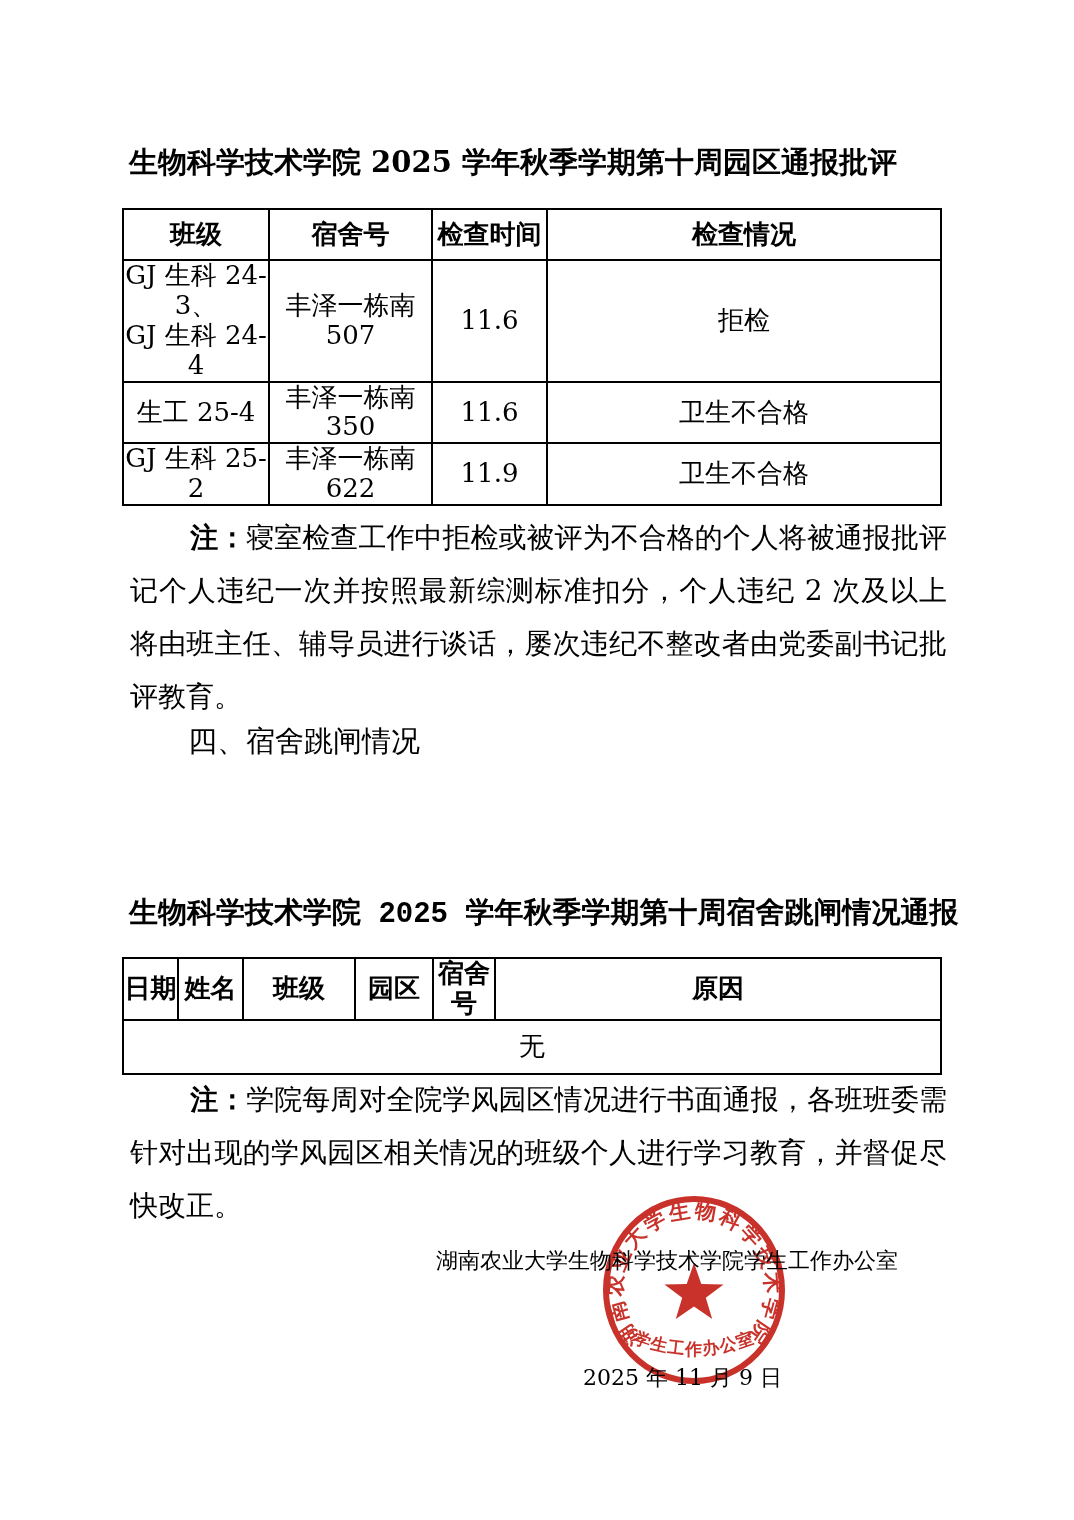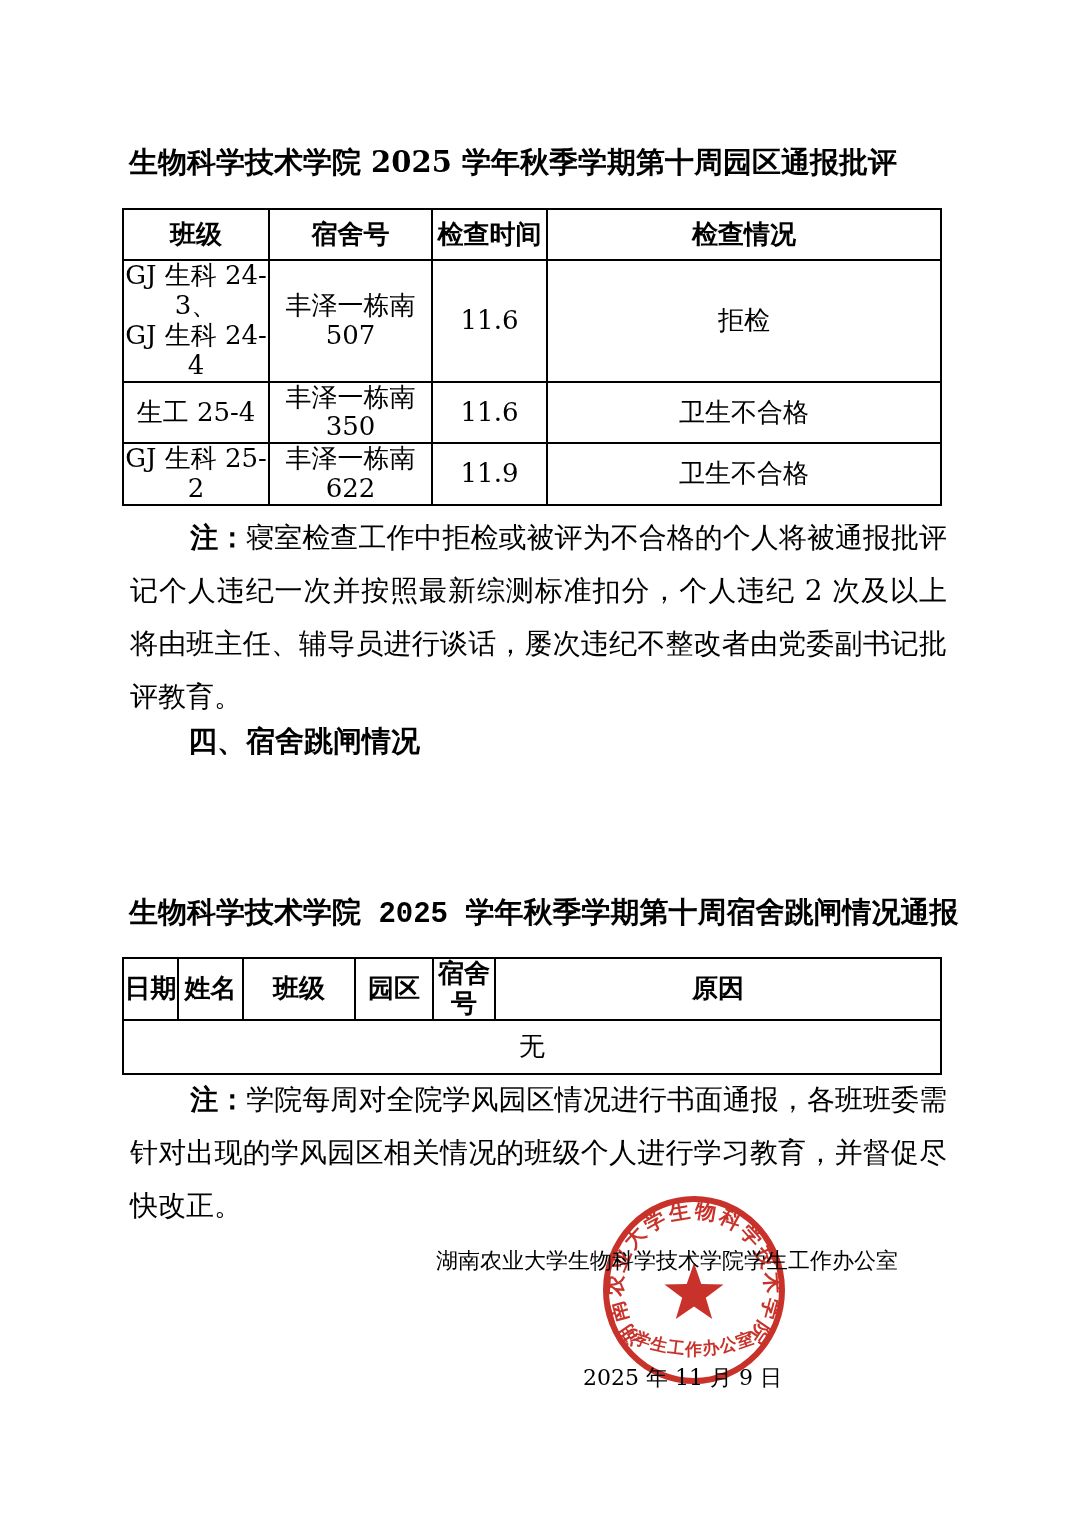--- a/index.html
+++ b/index.html
@@ -39,21 +39,21 @@
     text-align:justify; text-align-last:left;
     text-indent:2.15em;
   }
   #note1 { top:495px; }
   #intro  { top:777px; }
   #note2 { top:1057px; }
   .note-label { font-weight:bold; }
   #section-heading {
     position:absolute; top:722px; left:130px; width:817px;
     margin:0; font-family:"DejaVu Sans","Liberation Sans",sans-serif;
-    font-weight:bold; font-size:29px; text-indent:2em;
+    font-weight:normal; font-size:29px; text-indent:2em;
   }
   #signature {
     position:absolute; top:1246px; left:130px; width:768px;
     text-align:right; font-size:22px; white-space:nowrap;
   }
   #date {
     position:absolute; top:1363px; left:583px;
     font-size:22px; white-space:nowrap;
   }
   #seal {

